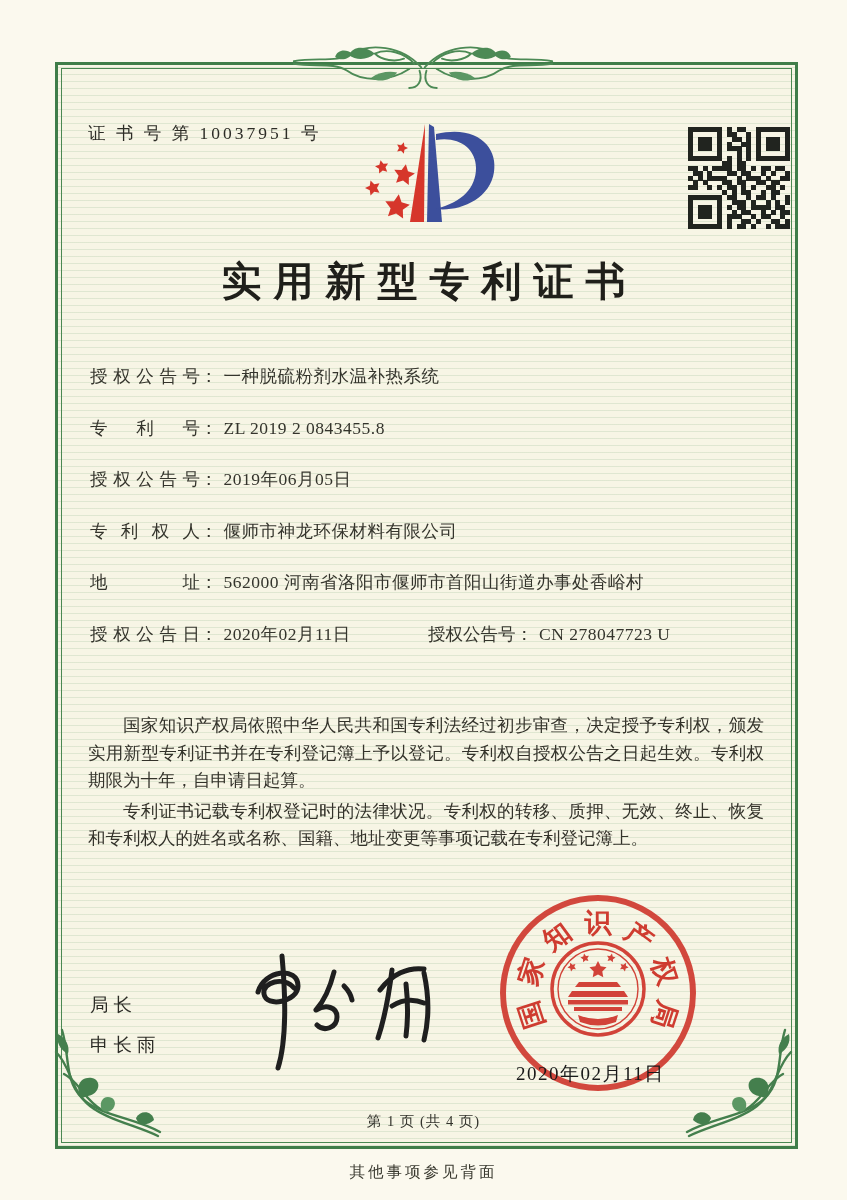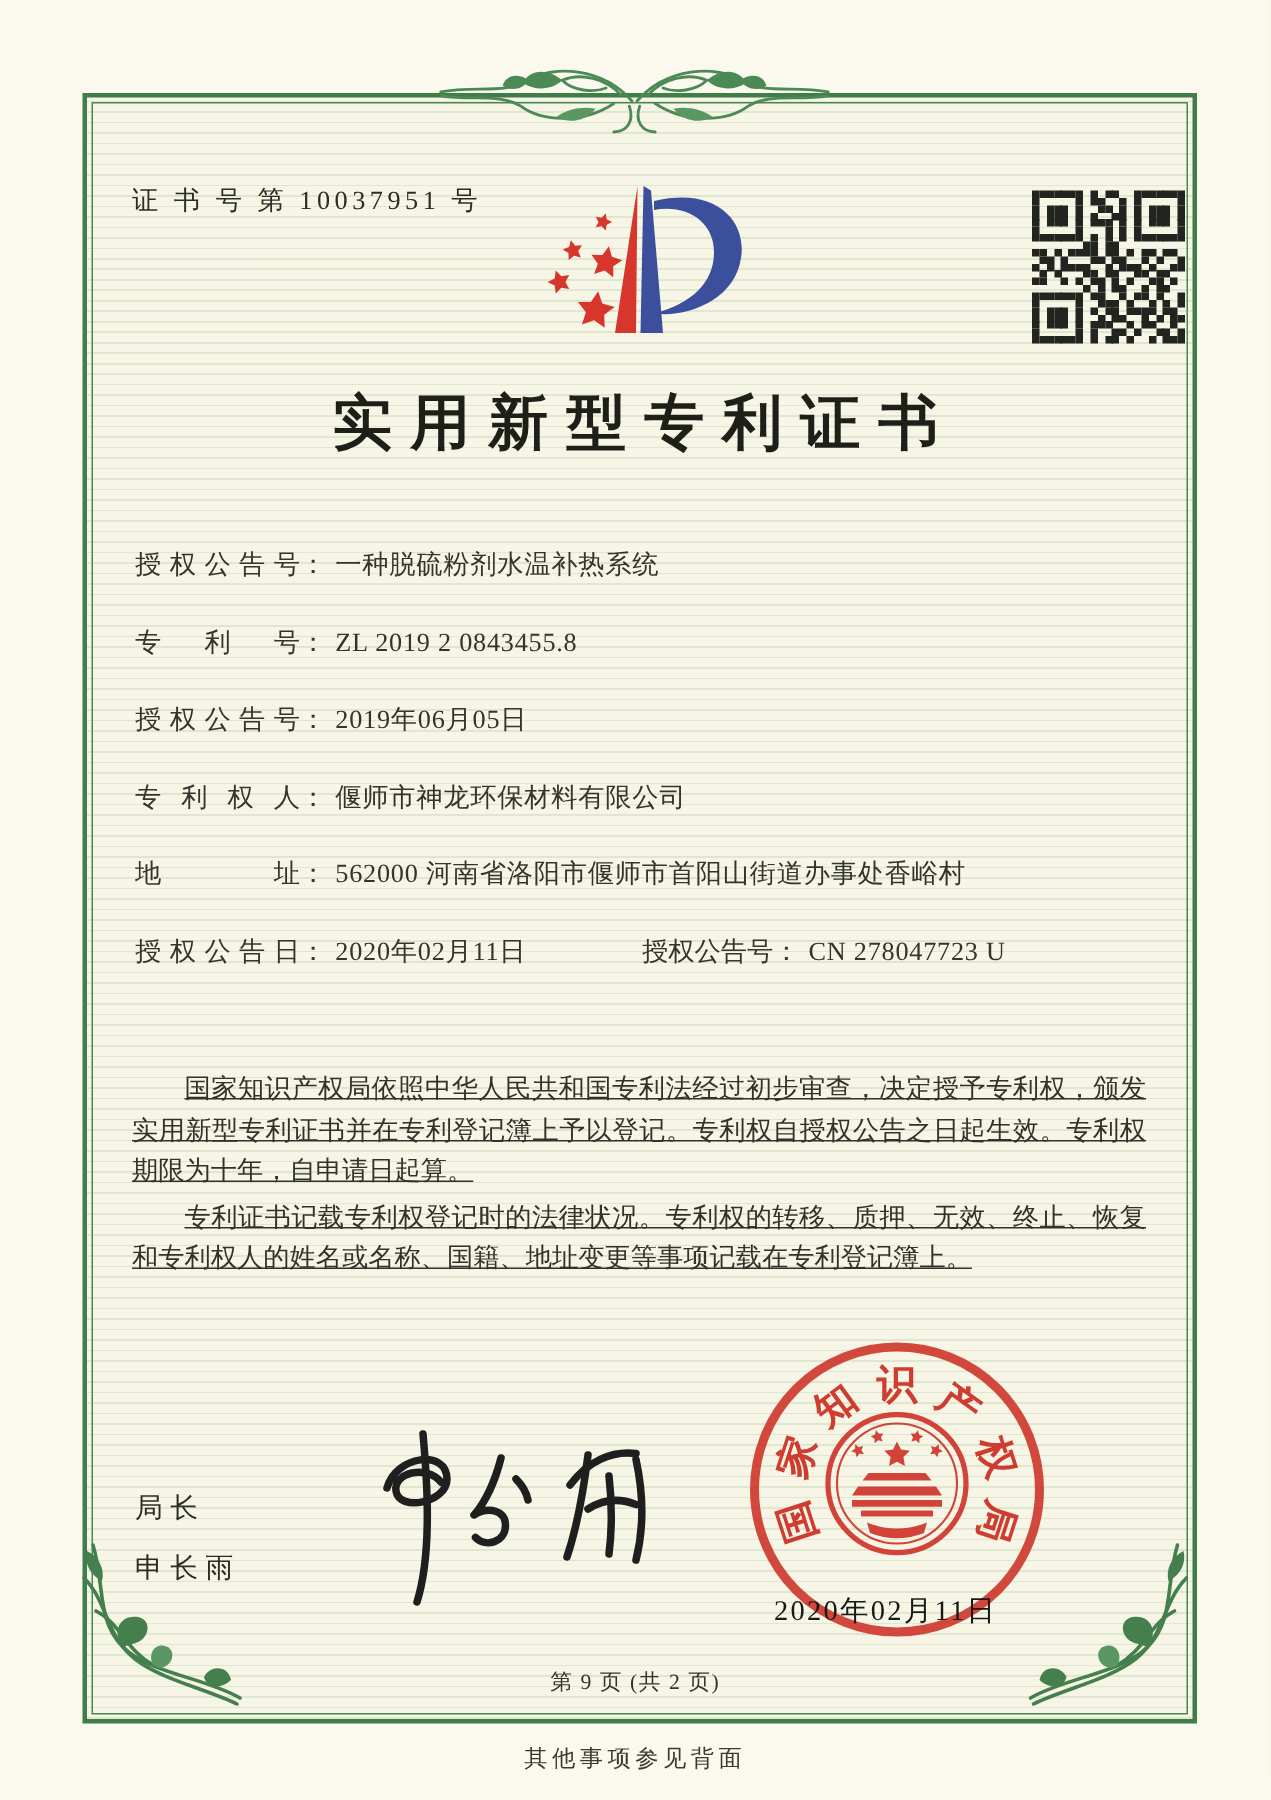--- a/index.html
+++ b/index.html
@@ -40,21 +40,21 @@
   }
   
   .fields{position:absolute;left:90px;top:364px;width:670px;color:#34342c;}
   .f-row{position:relative;height:51.5px;font-size:17.5px;line-height:24px;white-space:nowrap;}
   .f-label{display:inline-block;width:110px;text-align:justify;text-align-last:justify;vertical-align:top;}
   .f-colon{display:inline-block;vertical-align:top;}
   .f-value{display:inline-block;vertical-align:top;margin-left:6px;letter-spacing:0.5px;}
   .f-pair2{position:absolute;left:338px;top:0;}
   
   .paras{position:absolute;left:88px;top:712px;width:676px;color:#33322a;}
-  .paras p{margin:0 0 3px 0;font-size:17.5px;line-height:27.5px;text-align:justify;text-indent:2em;text-decoration:underline;}
+  .paras p{margin:0 0 3px 0;font-size:17.5px;line-height:27.5px;text-align:justify;text-indent:2em;}
   
   .official{position:absolute;left:90px;color:#2c2c26;font-size:18.5px;letter-spacing:5px;white-space:nowrap;}
   .official.t{top:992px;}
   .official.n{top:1032px;}
   .signature{position:absolute;left:222px;top:944px;width:240px;height:130px;}
   .seal{position:absolute;left:500px;top:895px;width:196px;height:196px;}
   .seal-ring{
     position:absolute;inset:0;border-radius:50%;
     border:6px solid rgba(205,48,38,0.88);
   }
@@ -461,16 +461,16 @@
         <path d="M-23,-2 L-19,-7 L19,-7 L23,-2 Z" stroke="none"></path>
         <path d="M-30,8 L-26,2 L26,2 L30,8 Z" stroke="none"></path>
         <rect x="-30" y="11" width="60" height="4.5" stroke="none"></rect>
         <rect x="-24" y="18" width="48" height="4" stroke="none"></rect>
         <path d="M-20,26 Q0,34 20,26 L18,33 Q0,40 -18,33 Z" stroke="none"></path>
       </g>
     </svg>
   </div>
   <div class="seal-date">2020年02月11日</div>
 
-  <div class="page-footer">第 9 页 (共 2 页)</div>
+  <div class="page-footer">第 1 页 (共 4 页)</div>
   <div class="back-note">其他事项参见背面</div>
 
 </div>
 
 </body></html>

